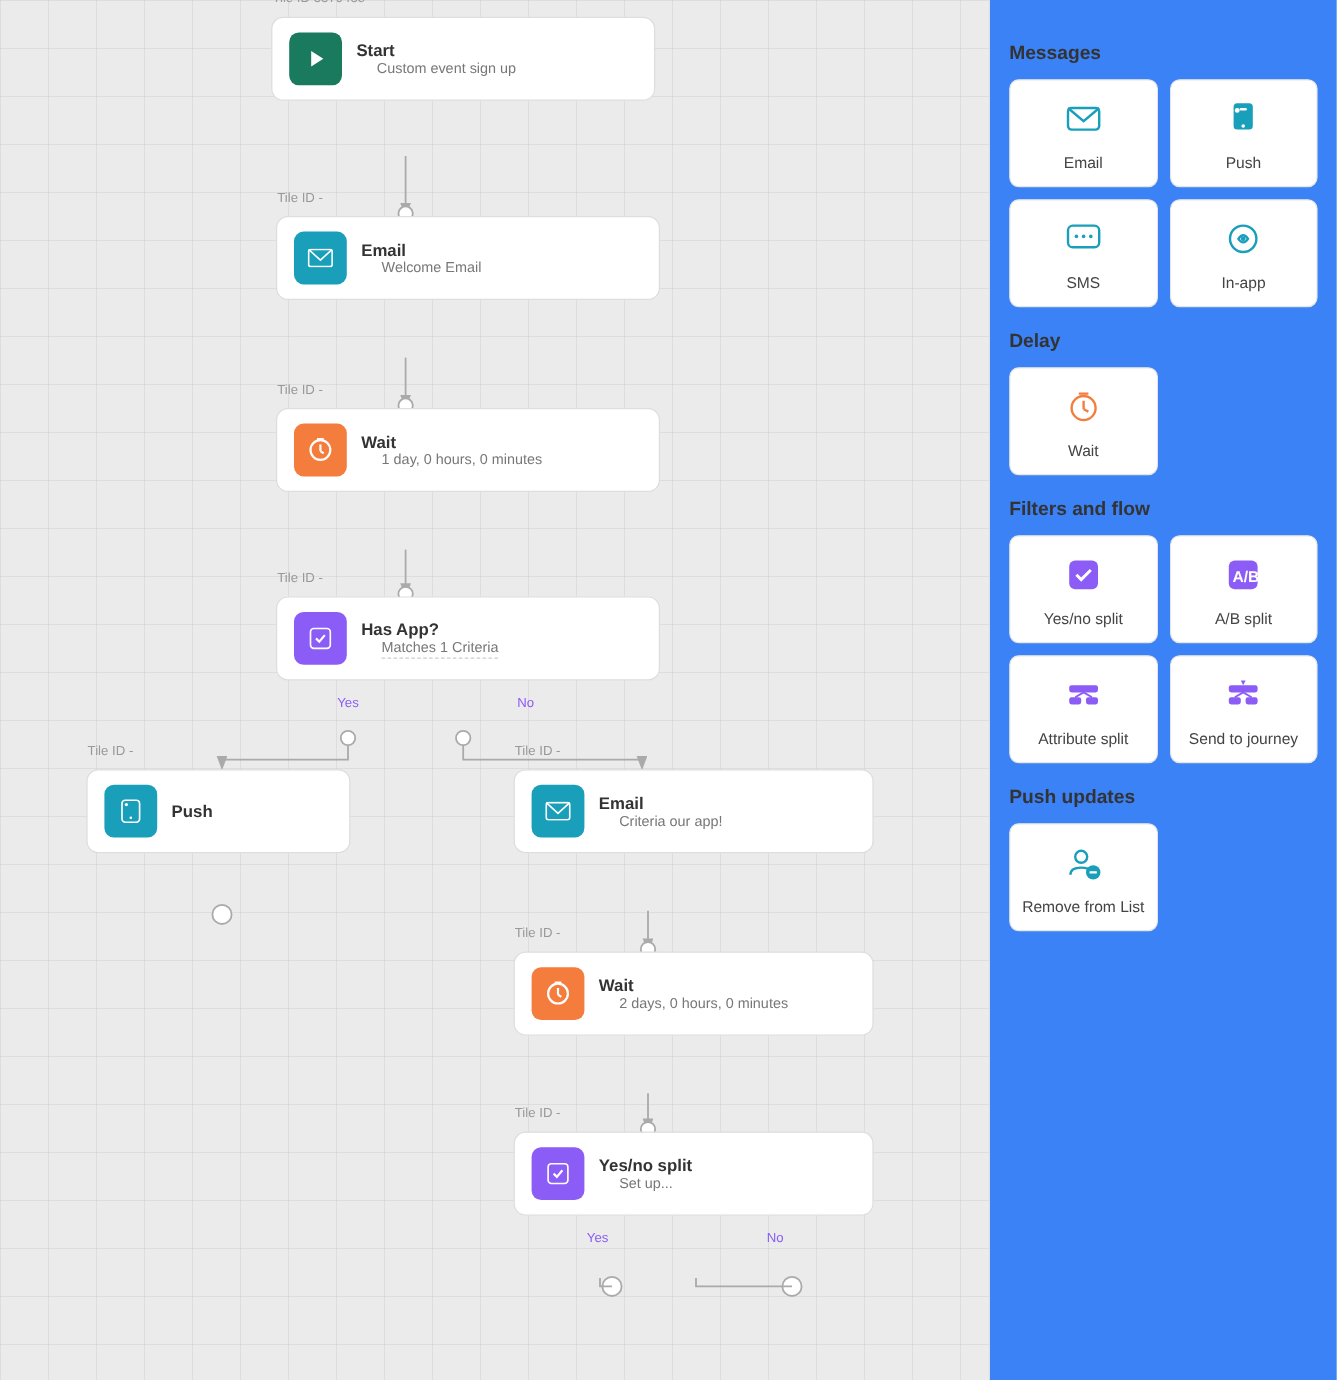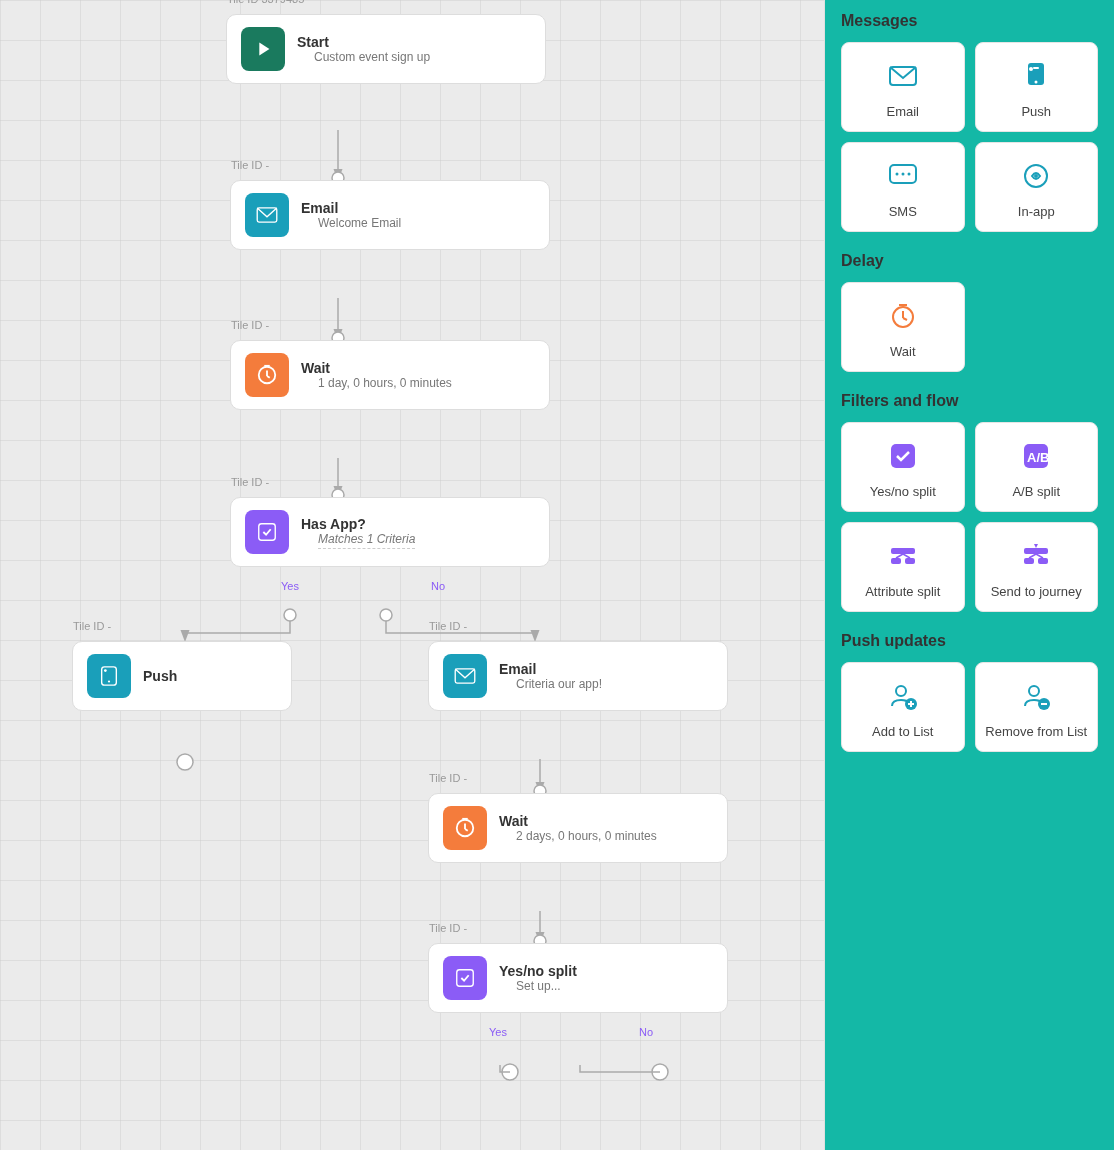--- a/index.html
+++ b/index.html
@@ -20,24 +20,24 @@
       background-image:
         linear-gradient(rgba(200,200,200,0.4) 1px, transparent 1px),
         linear-gradient(90deg, rgba(200,200,200,0.4) 1px, transparent 1px);
       background-size: 40px 40px;
       overflow: hidden;
     }
 
     
     .sidebar {
       width: 290px;
-      background: #14b8a6;
+      background: #3b82f6;
       border-left: 1px solid #e0e0e0;
       overflow-y: auto;
-      padding: 12px 16px;
+      padding: 36px 16px;
     }
 
     .sidebar-section-title {
       font-size: 16px;
       font-weight: 700;
       color: #333;
       margin-bottom: 12px;
     }
 
     .sidebar-grid {
@@ -198,21 +198,21 @@
   <div class="flow-node" style="left:230px; top:497px; width:320px;">
     <div style="position:absolute; top:-22px; left:0; font-size:11px; color:#999;">Tile ID -</div>
     <div class="flow-node-icon" style="background:#8b5cf6;">
       <svg width="22" height="22" viewBox="0 0 24 24" fill="white">
           <rect x="3" y="3" width="18" height="18" rx="3" fill="none" stroke="white" stroke-width="1.5"></rect>
           <polyline points="8,12 11,15 16,9" fill="none" stroke="white" stroke-width="2"></polyline>
         </svg>
     </div>
     <div class="flow-node-text">
       <div class="title">Has App?</div>
-      <div class="sub" style="border-bottom:1px dashed #ccc; padding-bottom:2px;font-style:italic;">Matches 1 Criteria</div>
+      <div class="sub" style="border-bottom:1px dashed #ccc; padding-bottom:2px;">Matches 1 Criteria</div>
     </div>
 
     <div style="position:absolute; bottom:-26px; left:50px; font-size:11px; color:#8b5cf6;">Yes</div>
     <div style="position:absolute; bottom:-26px; left:200px; font-size:11px; color:#8b5cf6;">No</div>
   </div>
 
   <div class="flow-node" style="left:72px; top:641px; width:220px;">
     <div style="position:absolute; top:-22px; left:0; font-size:11px; color:#999;">Tile ID -</div>
     <div class="flow-node-icon" style="background:#1a9fba;">
       <svg width="22" height="22" viewBox="0 0 24 24" fill="white">
@@ -388,32 +388,20 @@
           <polygon points="14,4 18,4 16,8" fill="#8b5cf6"></polygon>
         </svg>
       </div>
       <span class="sidebar-tile-label">Send to journey</span>
     </div>
   </div>
 
   <div class="sidebar-section-title">Push updates</div>
   <div class="sidebar-grid">
 
-    <div class="sidebar-tile">
-      <div>
-        <svg width="32" height="32" viewBox="0 0 32 32">
-          <circle cx="14" cy="11" r="5" fill="none" stroke="#1a9fba" stroke-width="2"></circle>
-          <path d="M5 26 Q5 20 14 20 Q20 20 22 23" fill="none" stroke="#1a9fba" stroke-width="2"></path>
-          <circle cx="24" cy="24" r="6" fill="#1a9fba"></circle>
-          <line x1="24" y1="21" x2="24" y2="27" stroke="white" stroke-width="2"></line>
-          <line x1="21" y1="24" x2="27" y2="24" stroke="white" stroke-width="2"></line>
-        </svg>
-      </div>
-      <span class="sidebar-tile-label">Add to List</span>
-    </div>
 
     <div class="sidebar-tile">
       <div>
         <svg width="32" height="32" viewBox="0 0 32 32">
           <circle cx="14" cy="11" r="5" fill="none" stroke="#1a9fba" stroke-width="2"></circle>
           <path d="M5 26 Q5 20 14 20 Q20 20 22 23" fill="none" stroke="#1a9fba" stroke-width="2"></path>
           <circle cx="24" cy="24" r="6" fill="#1a9fba"></circle>
           <line x1="21" y1="24" x2="27" y2="24" stroke="white" stroke-width="2"></line>
         </svg>
       </div>

